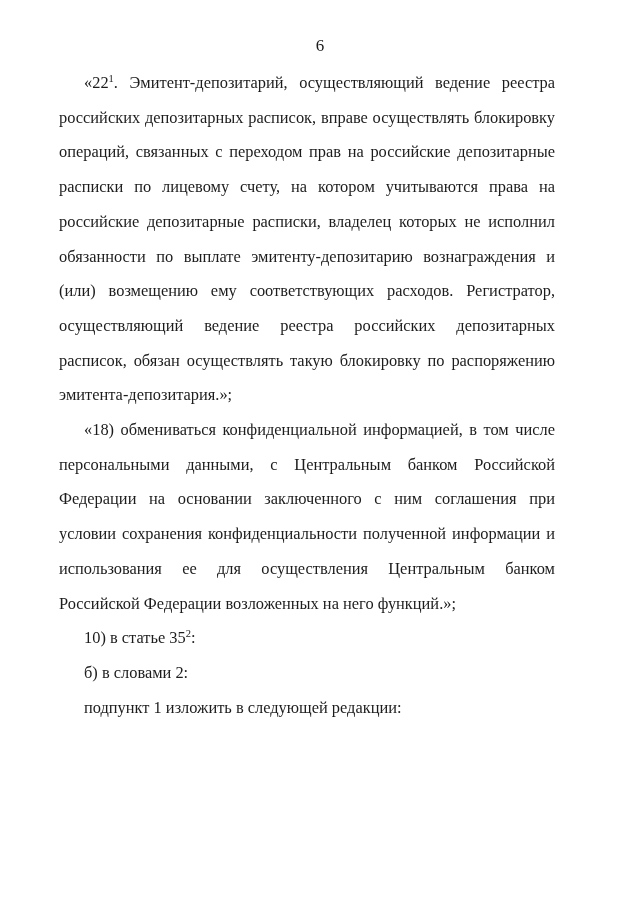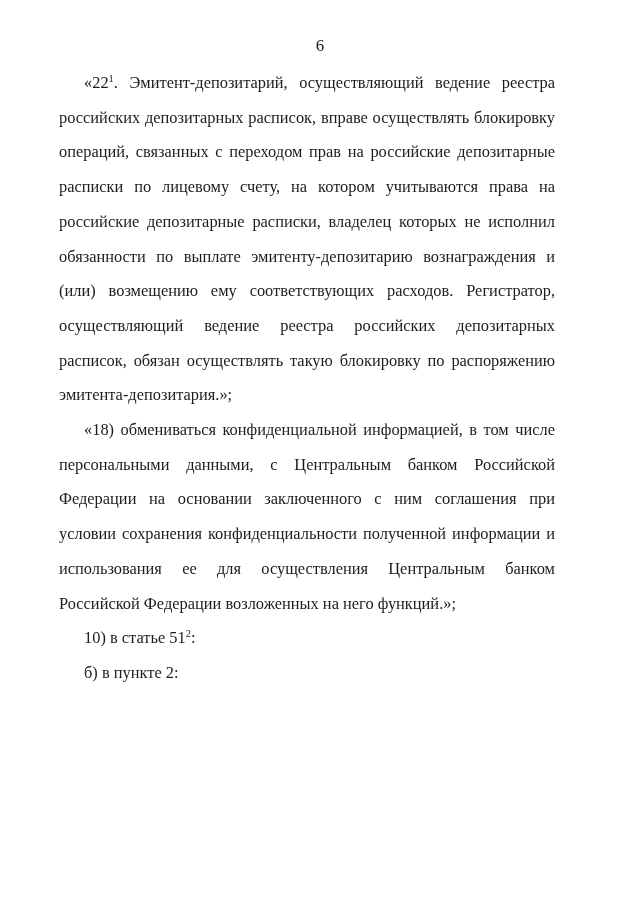--- a/index.html
+++ b/index.html
@@ -55,21 +55,22 @@
 
   <div class="page-number">6</div>
 
   <div class="content">
 
     <p class="para"><span>«22</span><sup>1</sup><span>. Эмитент-депозитарий, осуществляющий ведение реестра российских депозитарных расписок, вправе осуществлять блокировку операций, связанных с переходом прав на российские депозитарные расписки по лицевому счету, на котором учитываются права на российские депозитарные расписки, владелец которых не исполнил обязанности по выплате эмитенту-депозитарию вознаграждения и (или) возмещению ему соответствующих расходов. Регистратор, осуществляющий ведение реестра российских депозитарных расписок, обязан осуществлять такую блокировку по распоряжению эмитента-депозитария.»;</span></p>
 
 
     <p class="para"><span>«18) обмениваться конфиденциальной информацией, в том числе персональными данными, с Центральным банком Российской Федерации на основании заключенного с ним соглашения при условии сохранения конфиденциальности полученной информации и использования ее для осуществления Центральным банком Российской Федерации возложенных на него функций.»;</span></p>
 
-    <p class="para"><span>10) в статье 51</span><sup>2</sup><span>:</span></p>
+    <p class="para"><span>10) в статье 35</span><sup>2</sup><span>:</span></p>
 
 
-    <p class="para"><span>б) в пункте 2:</span></p>
+    <p class="para"><span>б) в словами 2:</span></p>
 
+    <p class="para"><span>подпункт 1 изложить в следующей редакции:</span></p>
 
   </div>
 
 </div>
 
 </body></html>

